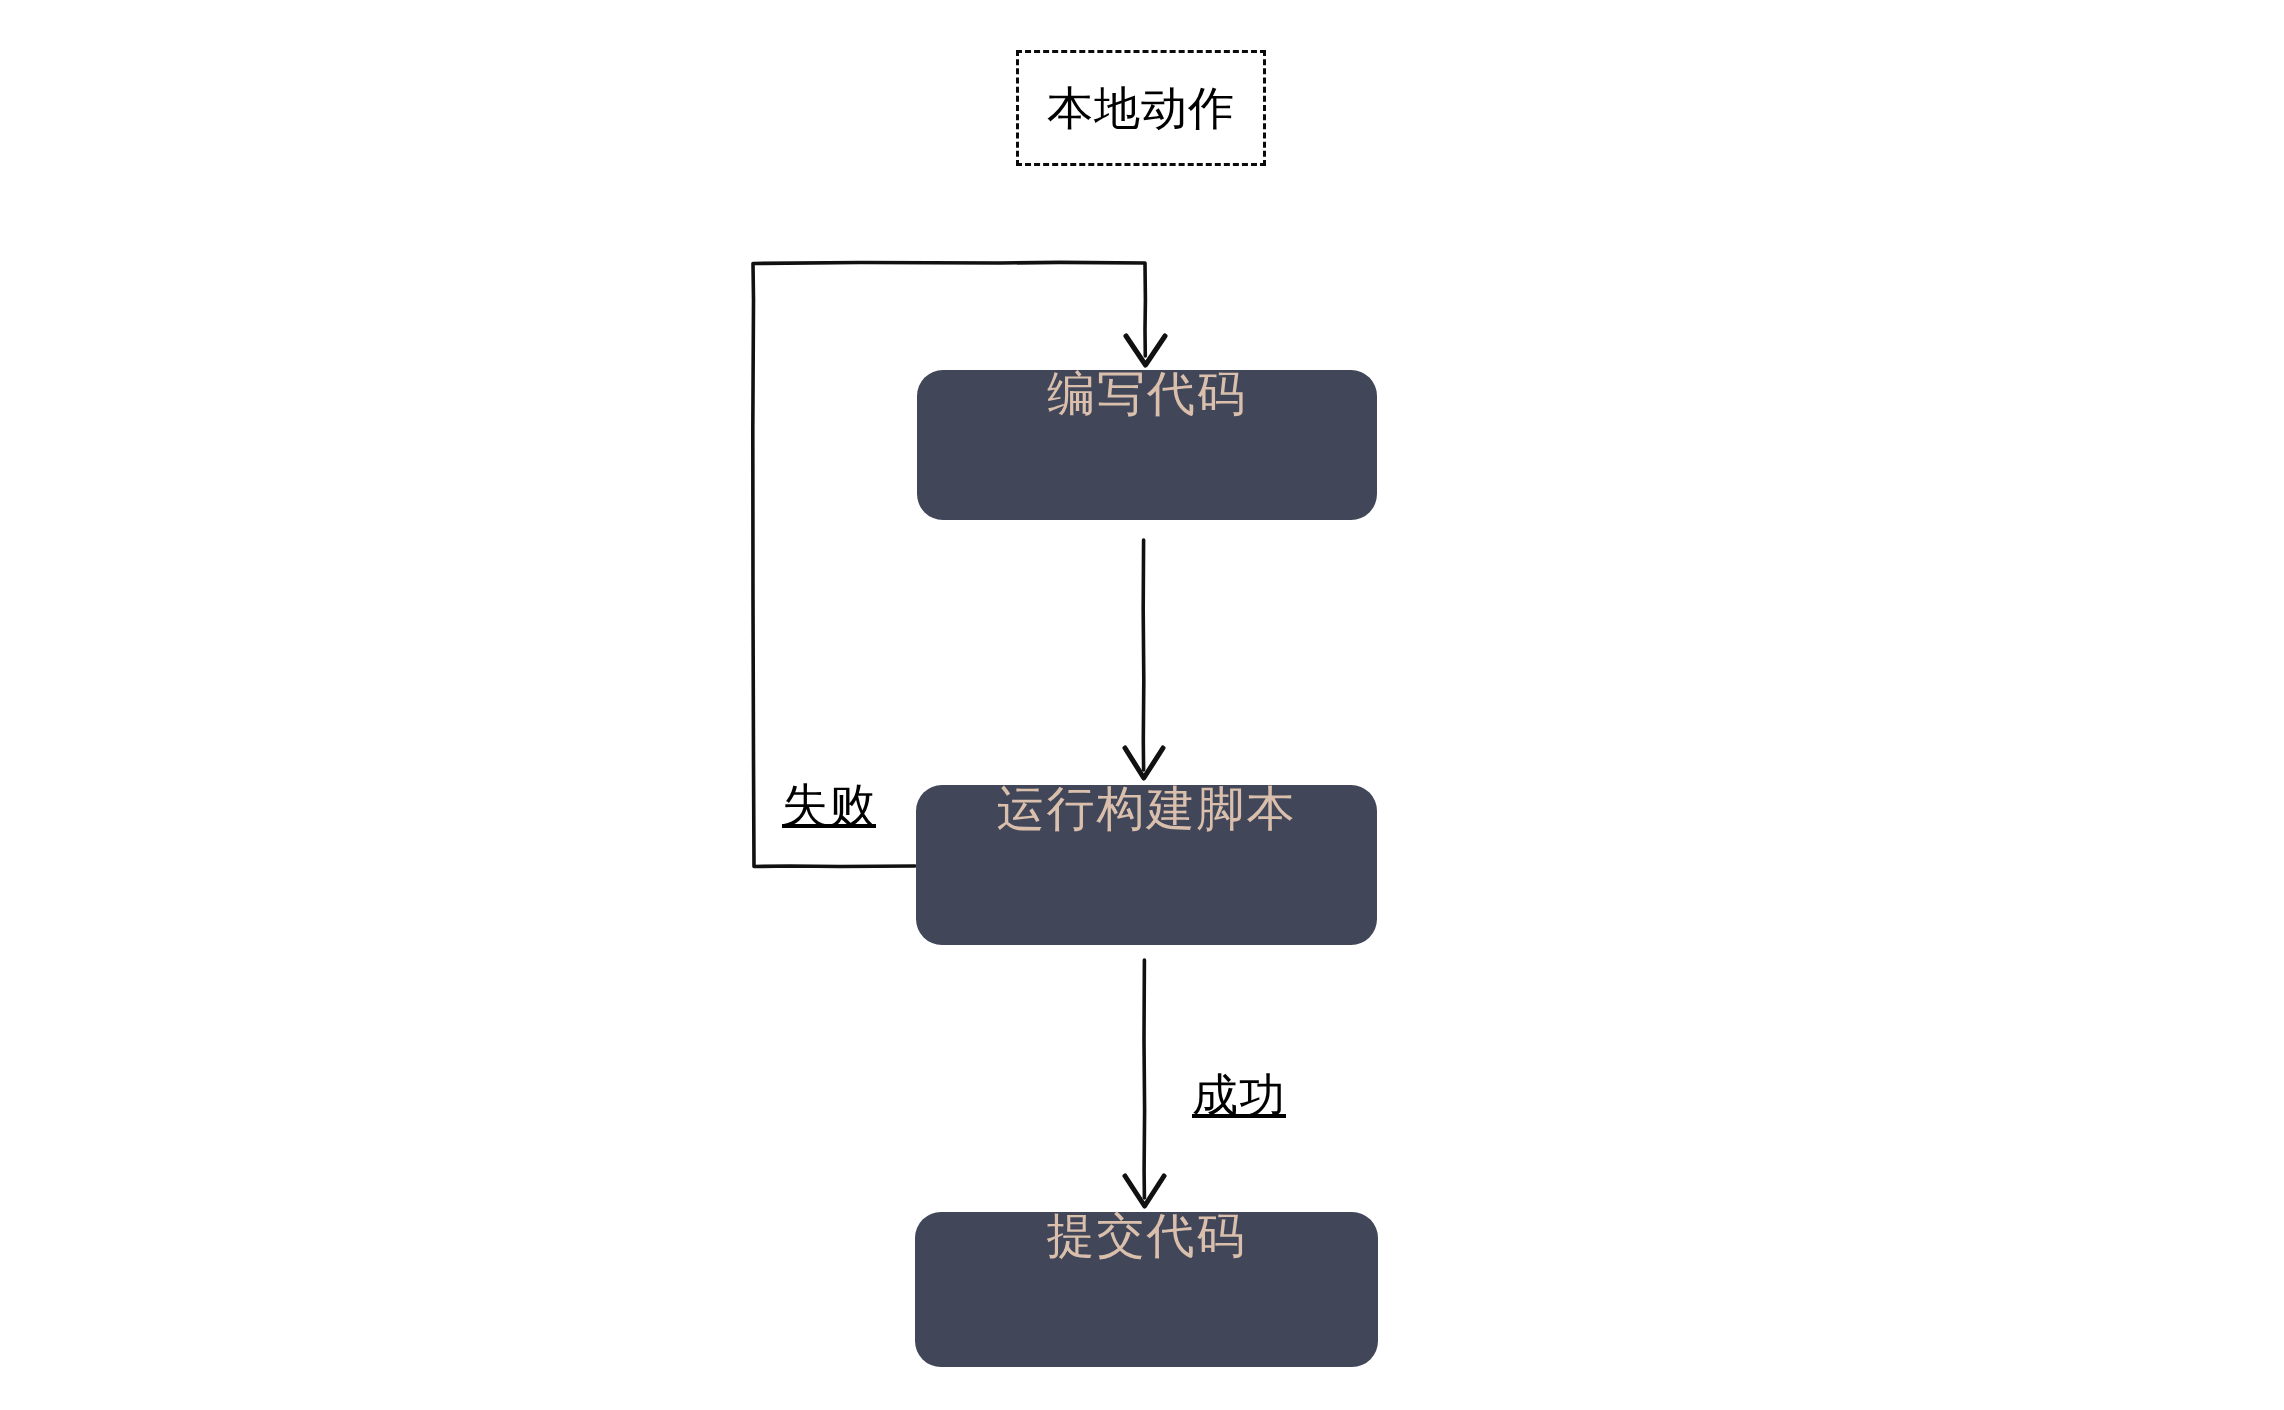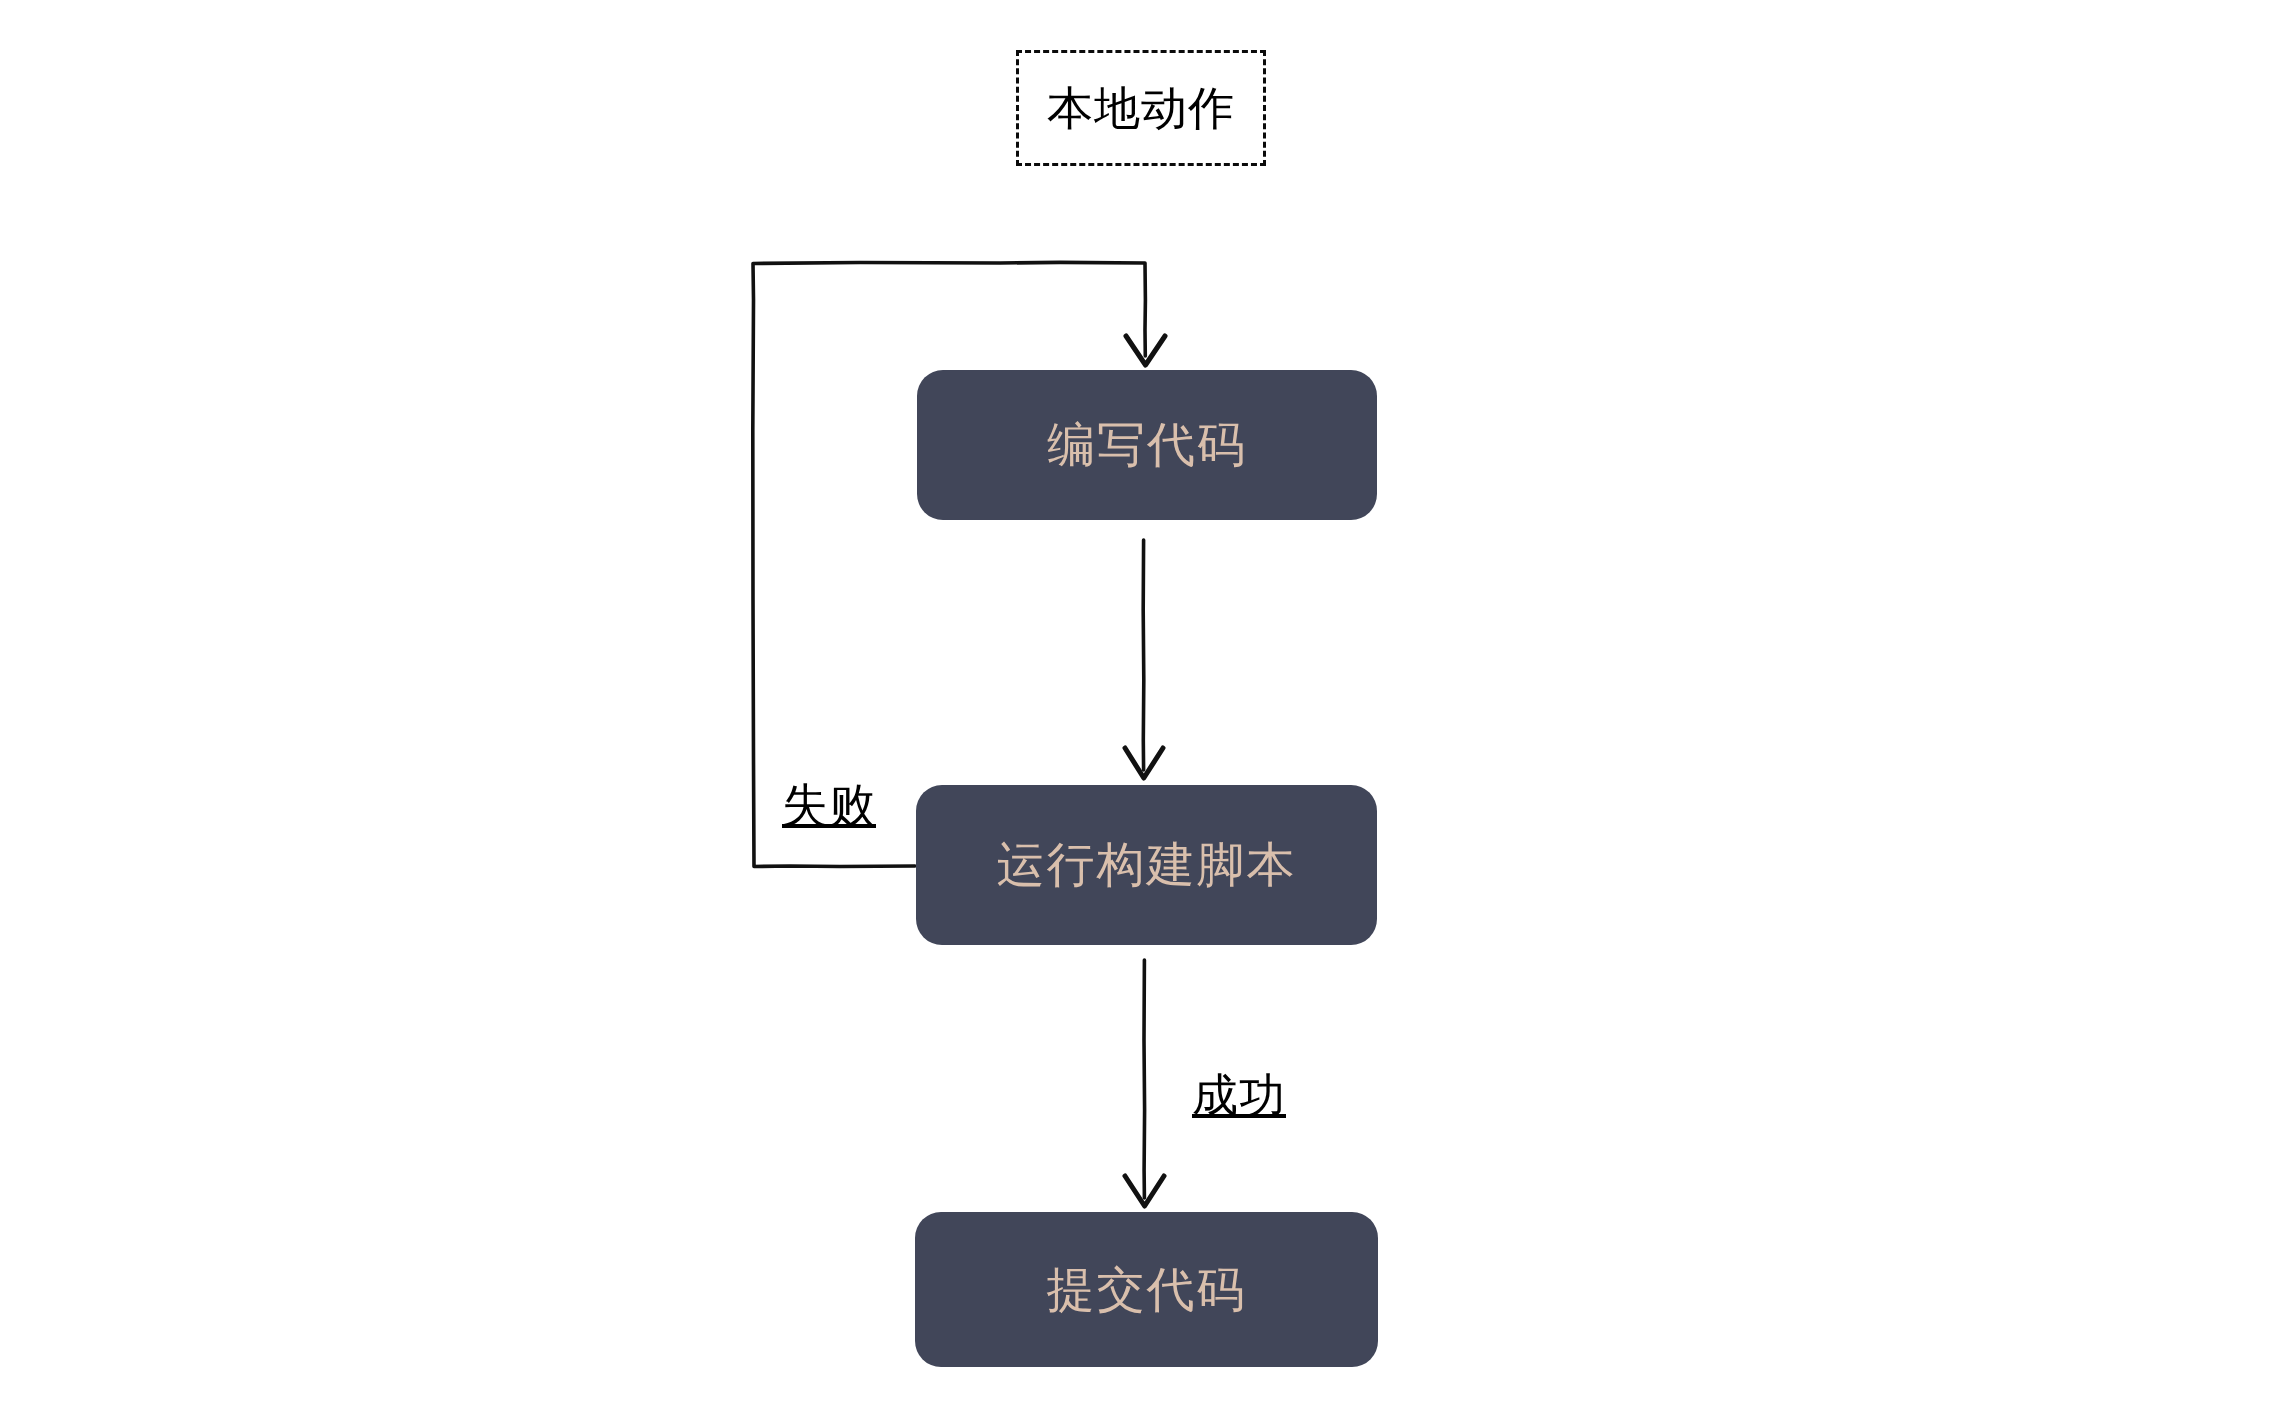--- a/index.html
+++ b/index.html
@@ -37,21 +37,21 @@
     line-height: 1;
     letter-spacing: 1px;
     white-space: nowrap;
   }
   
   .node {
     position: absolute;
     background: #414659;
     border-radius: 26px;
     display: flex;
-    align-items: center;
+    align-items: flex-start;
     justify-content: center;
     box-sizing: border-box;
   }
   .node-label {
     color: #d9bfac;
     font-size: 48px;
     line-height: 1;
     letter-spacing: 2px;
     white-space: nowrap;
   }

